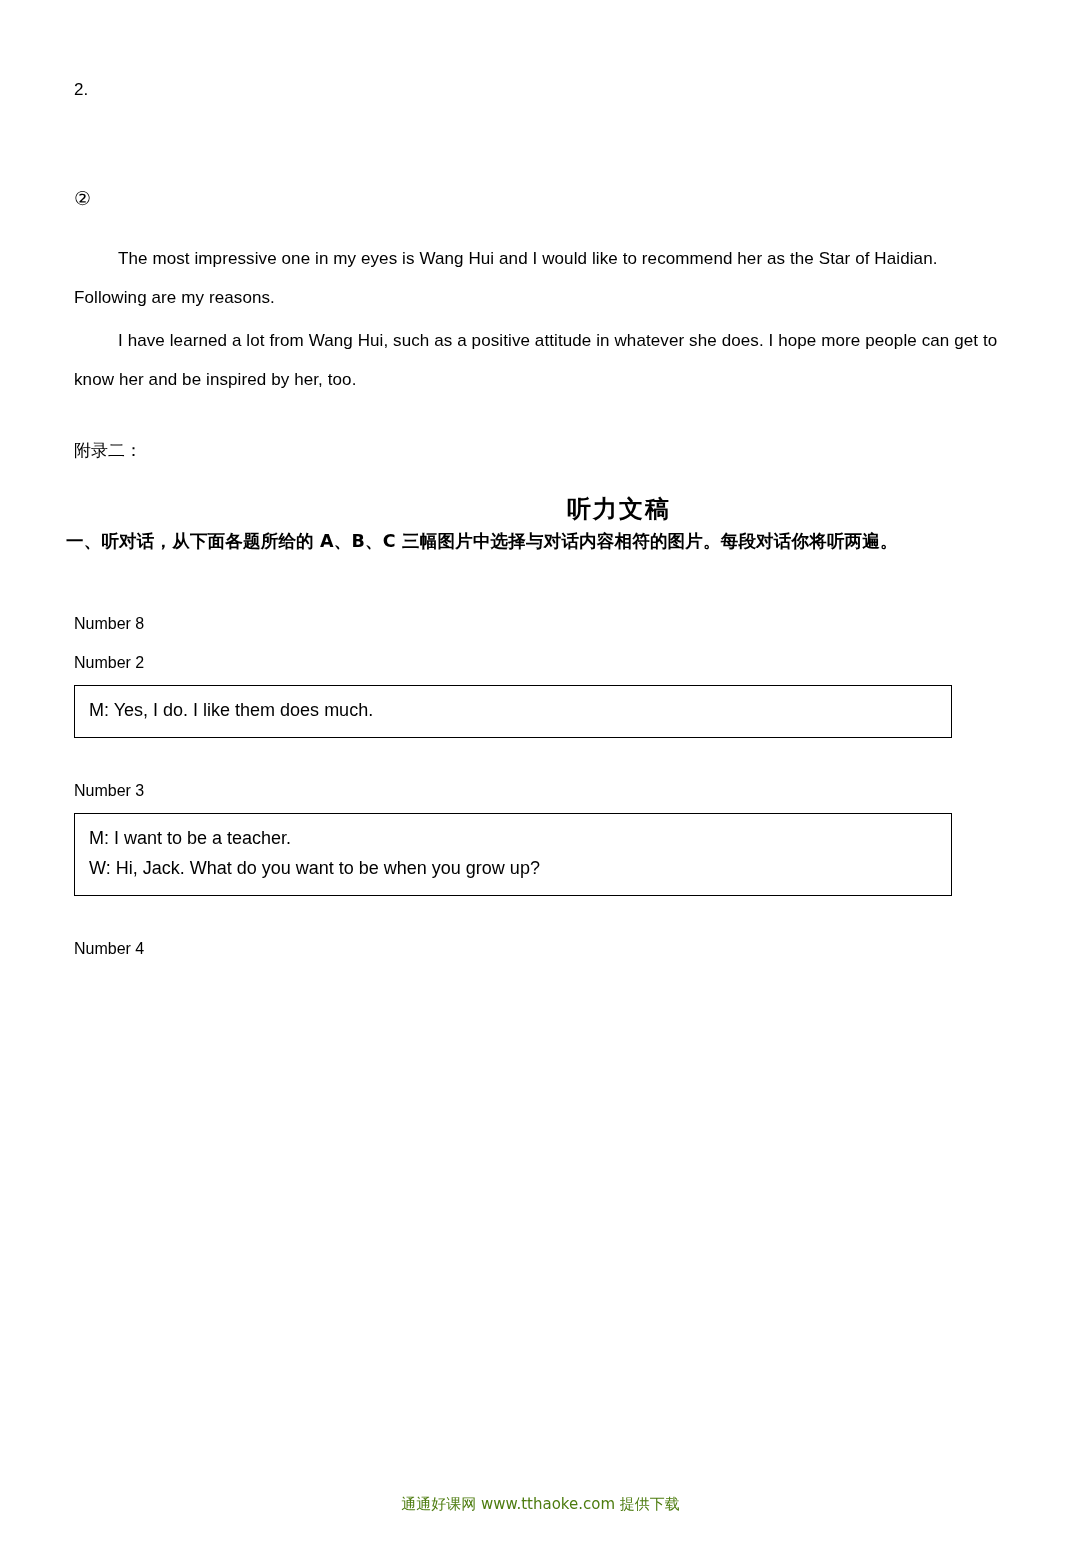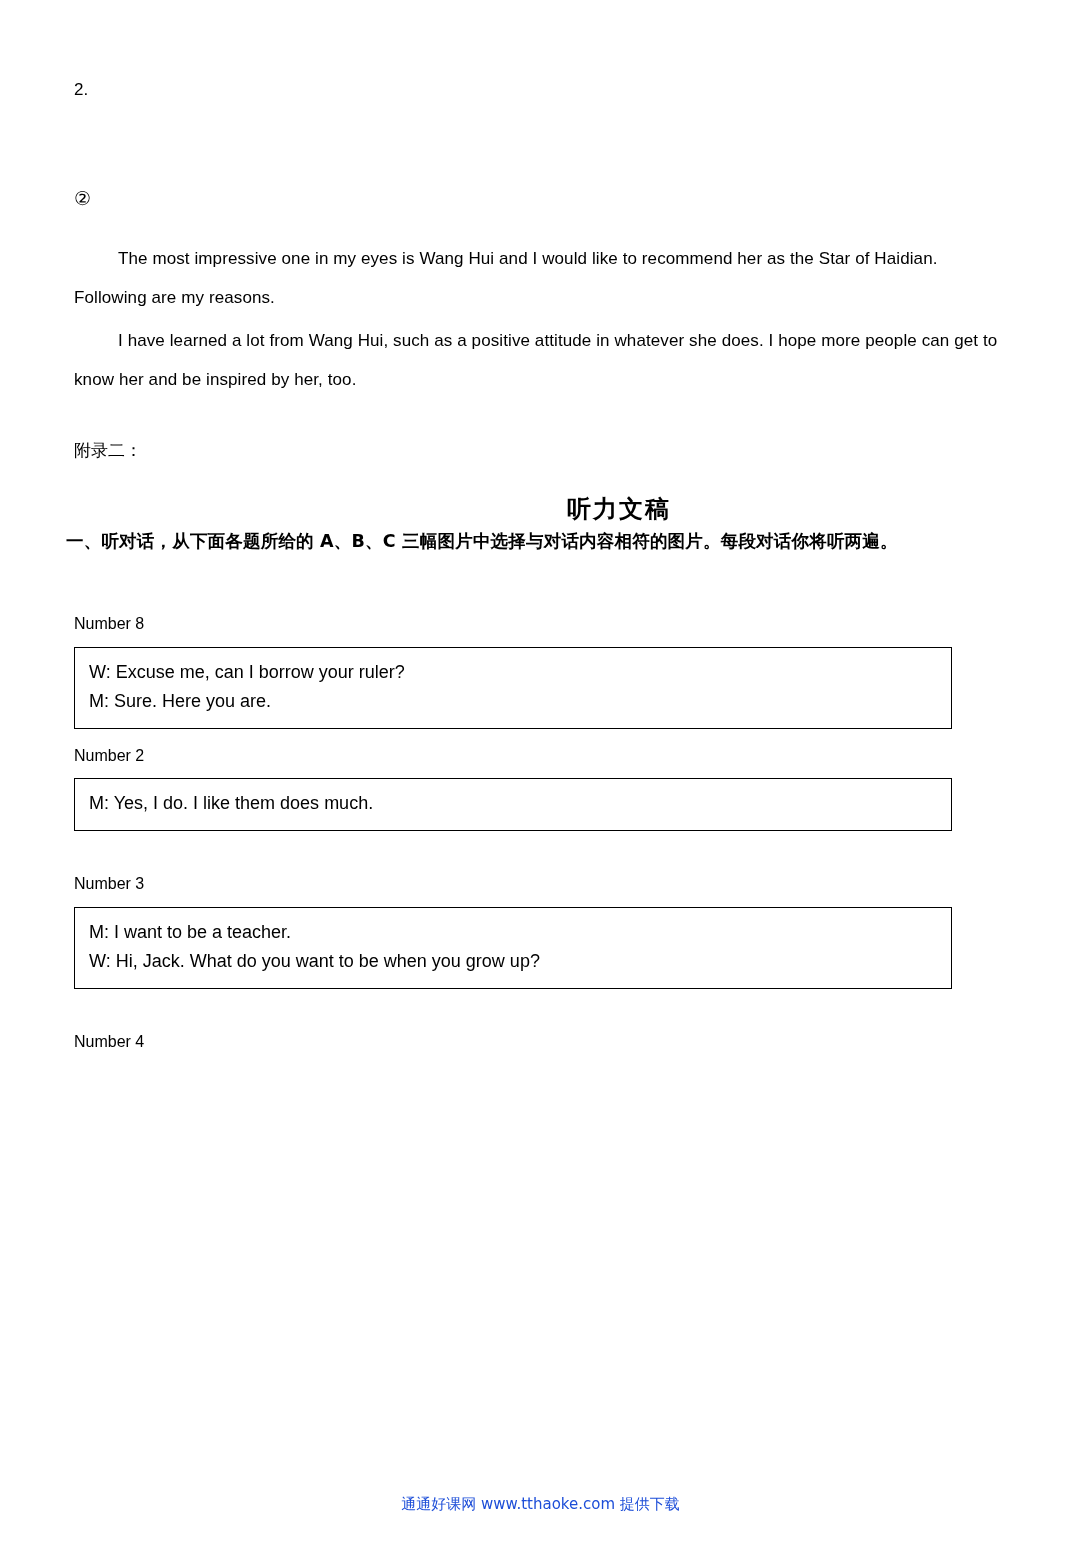--- a/index.html
+++ b/index.html
@@ -89,21 +89,21 @@
     line-height: 1.62;
   }
   .footer {
     position: absolute;
     left: 0;
     right: 0;
     bottom: 28px;
     text-align: center;
     font-size: 15px;
     font-family: "DejaVu Sans", sans-serif;
-    color: #1d4ed8;
+    color: #4d7c0f;
   }
 </style>
 </head>
 <body>
 
 <div class="page">
   <div class="content">
 
     <div class="item-number">2.</div>
 
@@ -114,24 +114,20 @@
       <p>I have learned a lot from Wang Hui, such as a positive attitude in whatever she does. I hope more people can get to know her and be inspired by her, too.</p>
     </div>
 
     <div class="appendix-label">附录二：</div>
 
     <div class="doc-title">听力文稿</div>
 
     <div class="section-heading">一、听对话，从下面各题所给的 A、B、C 三幅图片中选择与对话内容相符的图片。每段对话你将听两遍。</div>
 
     <div class="number-label">Number 8</div>
-    <div class="dialog-box">
-      <div class="line">W: Excuse me, can I borrow your ruler?</div>
-      <div class="line">M: Sure. Here you are.</div>
-    </div>
 
     <div class="number-label tight">Number 2</div>
     <div class="dialog-box">
       <div class="line">M: Yes, I do. I like them does much.</div>
     </div>
 
     <div class="number-label gap">Number 3</div>
     <div class="dialog-box">
       <div class="line">M: I want to be a teacher.</div>
       <div class="line">W: Hi, Jack. What do you want to be when you grow up?</div>

